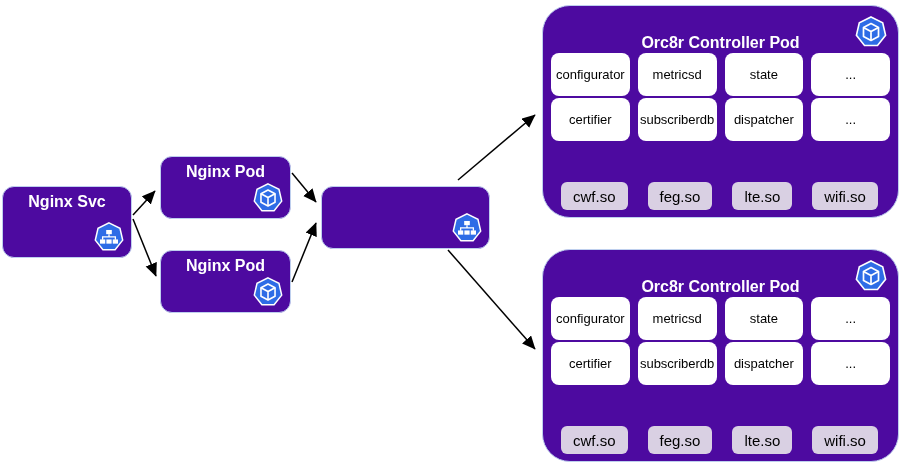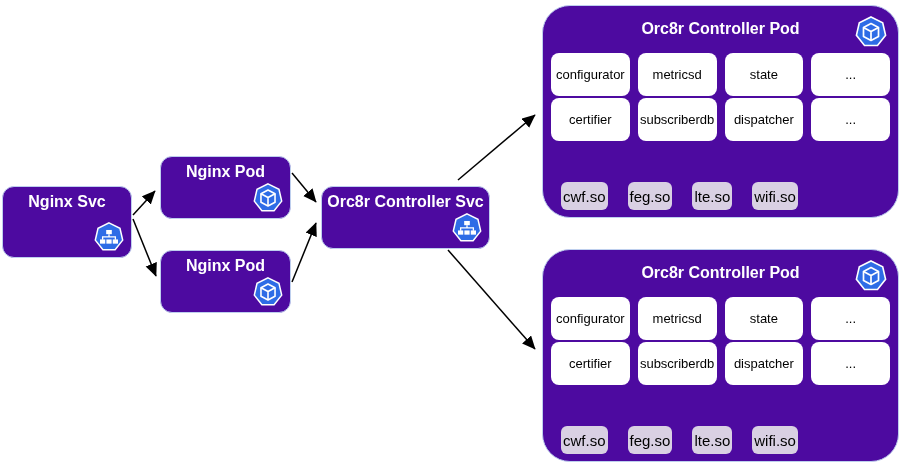--- a/index.html
+++ b/index.html
@@ -45,21 +45,21 @@
     border-radius:28px;
     box-sizing:border-box;
     width:357px;height:213px;
   }
   .pod-title{
     display:block;
     text-align:center;
     color:#ffffff;
     font-size:16px;
     font-weight:bold;
-    margin-top:14px;
+    margin-top:28px;
     white-space:nowrap;
   }
   .pod-icon{
     position:absolute;
     right:11px;top:10px;
     width:32px;height:32px;
   }
   .svc-grid{
     position:absolute;
     left:8px;right:8px;top:47px;
@@ -78,21 +78,21 @@
   .mod-row{
     position:absolute;
     left:18px;top:176px;
     display:flex;
     gap:20px;
   }
   .mod-box{
     background:var(--module-lavender);
     border-radius:6px;
     height:28px;
-    padding:0 2px;
+    padding:0 12px;
     display:flex;align-items:center;justify-content:center;
     font-size:15px;color:#000000;
     white-space:nowrap;
   }
 </style>
 </head>
 <body>
 
 <div class="canvas">
 
@@ -134,21 +134,20 @@
   <div class="node" style="left:160px;top:250px;width:131px;height:63px;">
     <span class="node-label">Nginx Pod</span>
     <svg class="node-icon" viewBox="0 0 32 32">
       <polygon points="16,1 27.7,6.7 30.6,19.3 22.5,29.5 9.5,29.5 1.4,19.3 4.3,6.7" fill="var(--icon-blue)" stroke="#ffffff" stroke-width="1.6"></polygon>
       <path d="M16 7.5 L23.5 11.5 V20.5 L16 24.5 L8.5 20.5 V11.5 Z" fill="none" stroke="#ffffff" stroke-width="1.7" stroke-linejoin="round"></path>
       <path d="M8.5 11.5 L16 15.5 L23.5 11.5 M16 15.5 V24.5" stroke="#ffffff" stroke-width="1.7" fill="none"></path>
     </svg>
   </div>
 
   <div class="node" style="left:321px;top:186px;width:169px;height:63px;">
-    <span class="node-label">Orc8r Controller Svc</span>
     <svg class="node-icon" viewBox="0 0 32 32">
       <polygon points="16,1 27.7,6.7 30.6,19.3 22.5,29.5 9.5,29.5 1.4,19.3 4.3,6.7" fill="var(--icon-blue)" stroke="#ffffff" stroke-width="1.6"></polygon>
       <rect x="13" y="8.5" width="6" height="4.5" fill="#ffffff"></rect>
       <path d="M16 13 v2.8 M9.2 18.8 v-3 h13.6 v3" stroke="#ffffff" stroke-width="1.4" fill="none"></path>
       <rect x="6.4" y="18.6" width="5.6" height="4.5" fill="#ffffff"></rect>
       <rect x="13.2" y="18.6" width="5.6" height="4.5" fill="#ffffff"></rect>
       <rect x="20" y="18.6" width="5.6" height="4.5" fill="#ffffff"></rect>
     </svg>
   </div>
 

